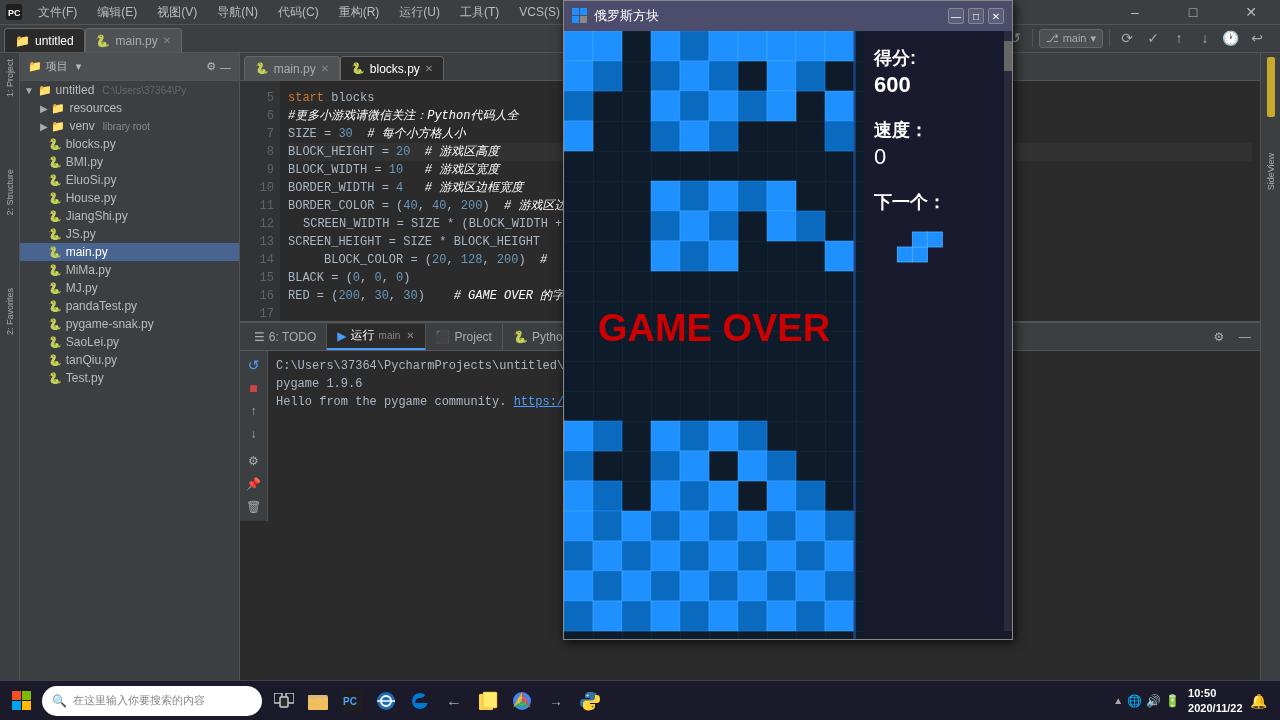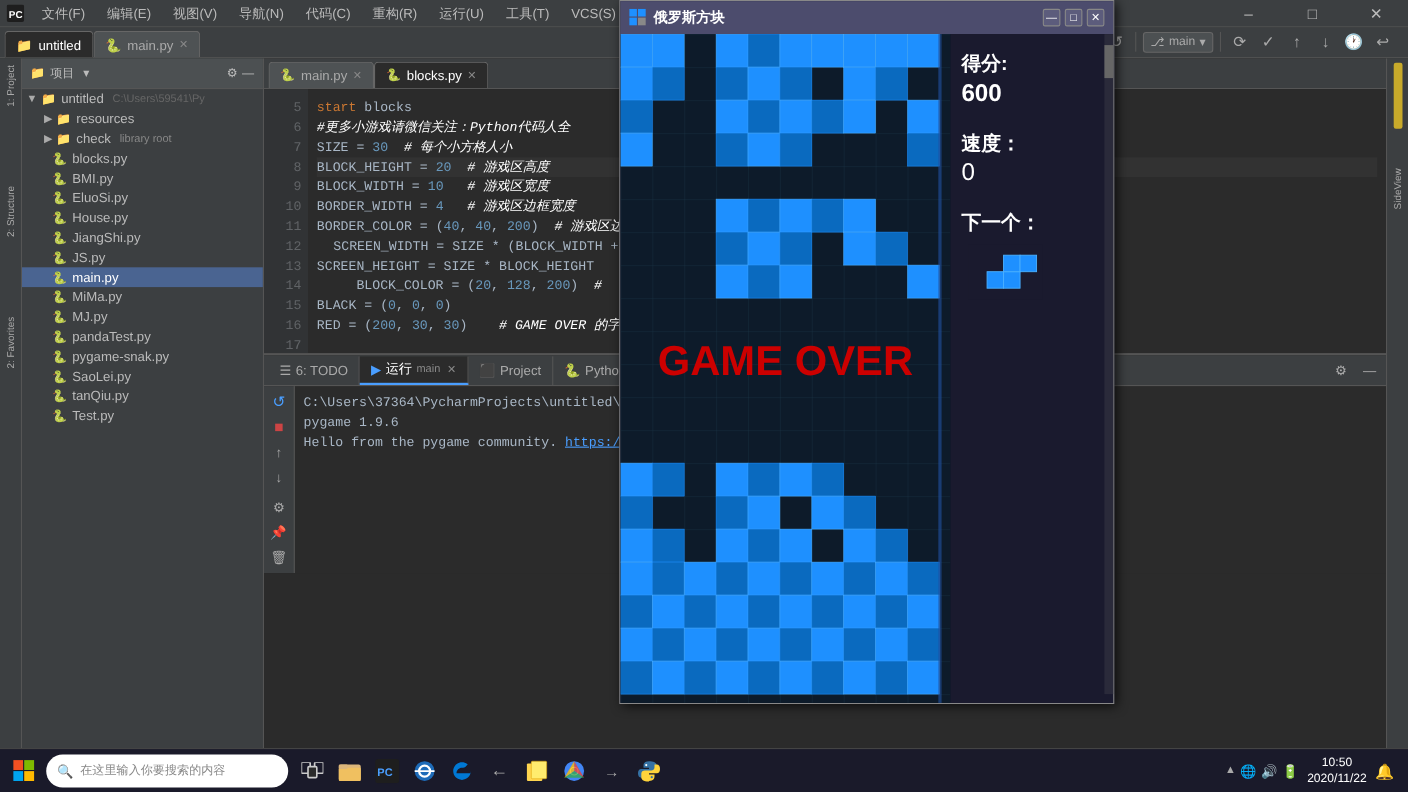--- a/index.html
+++ b/index.html
@@ -58,21 +58,21 @@
     .link { color: #4a9eff; text-decoration: underline; cursor: pointer; }
 
     
     .status-bar { height: 22px; background: #3c3f41; display: flex; align-items: center; padding: 0 8px; font-size: 11px; color: #bbbbbb; border-top: 1px solid #555; gap: 8px; }
     .status-warning { color: #ff5555; font-size: 10px; }
     .status-right { margin-left: auto; display: flex; gap: 12px; }
 
     
     .tetris-window { position: absolute; top: 0; left: 563px; width: 450px; height: 640px; background: #1a1a2e; border: 1px solid #888; box-shadow: 2px 2px 10px rgba(0,0,0,0.8); display: flex; flex-direction: column; z-index: 100; }
     .tetris-titlebar { height: 30px; background: #4c4c6d; display: flex; align-items: center; padding: 0 8px; gap: 6px; cursor: move; }
-    .tetris-title-text { color: white; font-size: 13px; flex: 1; font-weight: bold; }
+    .tetris-title-text { color: white; font-size: 13px; flex: 1; }
     .tetris-controls { display: flex; gap: 4px; }
     .tetris-btn { width: 16px; height: 16px; border: 1px solid #888; border-radius: 2px; background: #5c5c7c; cursor: pointer; display: flex; align-items: center; justify-content: center; font-size: 10px; color: white; }
 
     .tetris-body { flex: 1; display: flex; overflow: hidden; }
     .tetris-game { width: 300px; height: 100%; background: #0d1b2a; position: relative; }
     .tetris-sidebar { width: 150px; background: #1a1a2e; padding: 15px 10px; display: flex; flex-direction: column; gap: 10px; }
 
     
     .score-label { color: white; font-size: 18px; font-weight: bold; font-family: Arial; }
     .score-value { color: white; font-size: 22px; font-weight: bold; font-family: Arial; margin-top: 2px; }
@@ -80,21 +80,21 @@
     .speed-value { color: white; font-size: 22px; font-family: Arial; margin-top: 2px; }
     .next-label { color: white; font-size: 18px; font-weight: bold; font-family: Arial; margin-top: 10px; }
     .next-preview { margin-top: 8px; width: 80px; height: 50px; }
 
     
     .taskbar { height: 40px; background: #1a1a2a; display: flex; align-items: center; padding: 0 4px; gap: 2px; border-top: 1px solid #444; position: absolute; bottom: 0; width: 1280px; z-index: 200; }
     .taskbar-start { width: 36px; height: 36px; background: transparent; display: flex; align-items: center; justify-content: center; }
     .taskbar-search { flex: 0 0 220px; height: 30px; background: white; border-radius: 15px; display: flex; align-items: center; padding: 0 10px; gap: 6px; font-size: 12px; color: #888; }
     .taskbar-icon { width: 32px; height: 32px; display: flex; align-items: center; justify-content: center; cursor: pointer; border-radius: 4px; }
     .taskbar-right { margin-left: auto; display: flex; align-items: center; gap: 8px; font-size: 11px; color: white; padding-right: 8px; }
-    .time-display { text-align: center; line-height: 1.3; }
+    .time-display { line-height: 1.3; font-weight: bold; }
     .sys-tray { display: flex; align-items: center; gap: 4px; }
 
     
     .win-btn { width: 46px; height: 30px; border: none; background: transparent; color: #bbbbbb; font-size: 14px; cursor: pointer; display: flex; align-items: center; justify-content: center; }
 
     
     .side-label { writing-mode: vertical-rl; transform: rotate(180deg); font-size: 10px; color: #aaa; padding: 6px 2px; cursor: pointer; }
     .side-panel-left { width: 20px; background: #3c3f41; display: flex; flex-direction: column; align-items: center; border-right: 1px solid #555; }
     .side-panel-right { width: 20px; background: #3c3f41; display: flex; flex-direction: column; align-items: center; border-left: 1px solid #555; }
 
@@ -182,31 +182,31 @@
         <span style="margin-left:4px;">▾</span>
         <span style="margin-left:auto;">⚙</span>
         <span>—</span>
       </div>
       <div class="sidebar-content">
 
         <div class="tree-item" style="padding-left:4px;">
           <span style="color:#aaa;font-size:10px;">▼</span>
           <span class="folder-icon">📁</span>
           <span>untitled</span>
-          <span style="color:#666;font-size:10px;margin-left:4px;">C:\Users\59541\Py</span>
+          <span style="color:#666;font-size:10px;margin-left:4px;">C:\Users\37364\Py</span>
         </div>
         <div class="tree-item" style="padding-left:20px;">
           <span style="color:#aaa;font-size:10px;">▶</span>
           <span class="folder-icon">📁</span>
           <span>resources</span>
         </div>
         <div class="tree-item" style="padding-left:20px;">
           <span style="color:#aaa;font-size:10px;">▶</span>
           <span class="folder-icon">📁</span>
-          <span>check</span>
+          <span>venv</span>
           <span style="color:#888;font-size:10px;margin-left:4px;">library root</span>
         </div>
         <div class="tree-item" style="padding-left:28px;">
           <span class="py-icon">🐍</span>
           <span>blocks.py</span>
         </div>
         <div class="tree-item" style="padding-left:28px;">
           <span class="py-icon">🐍</span>
           <span>BMI.py</span>
         </div>

